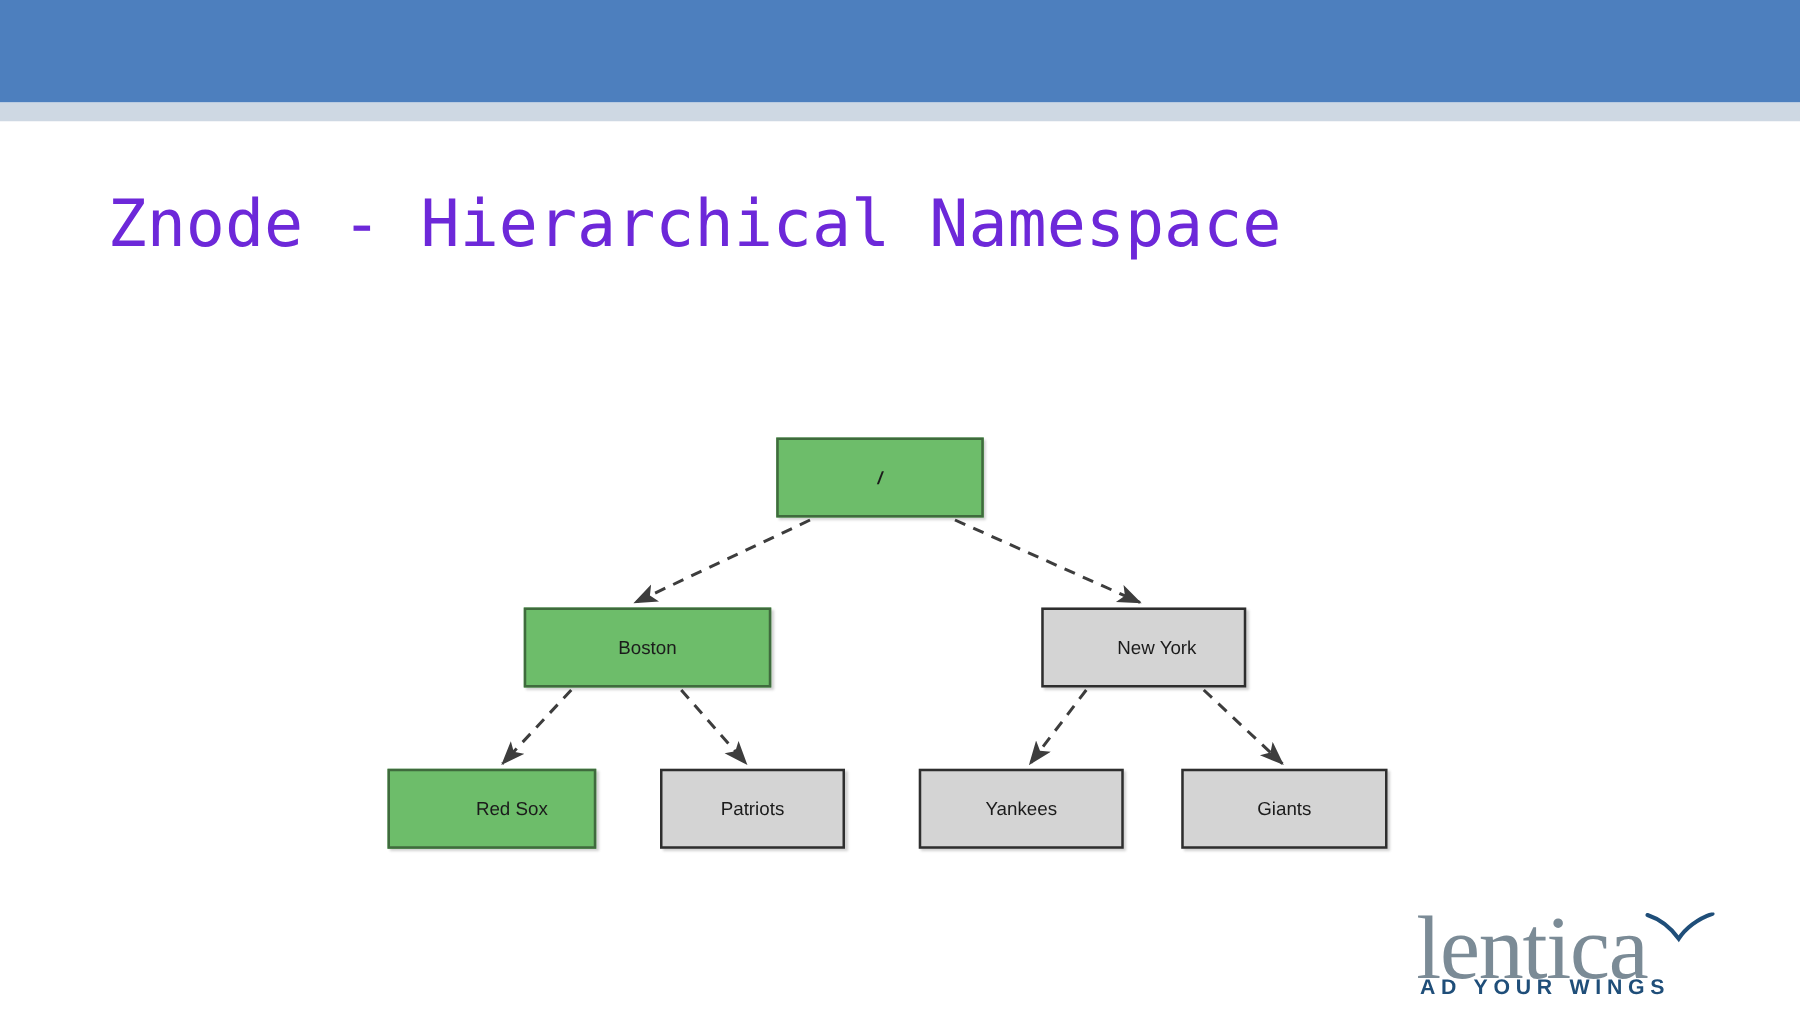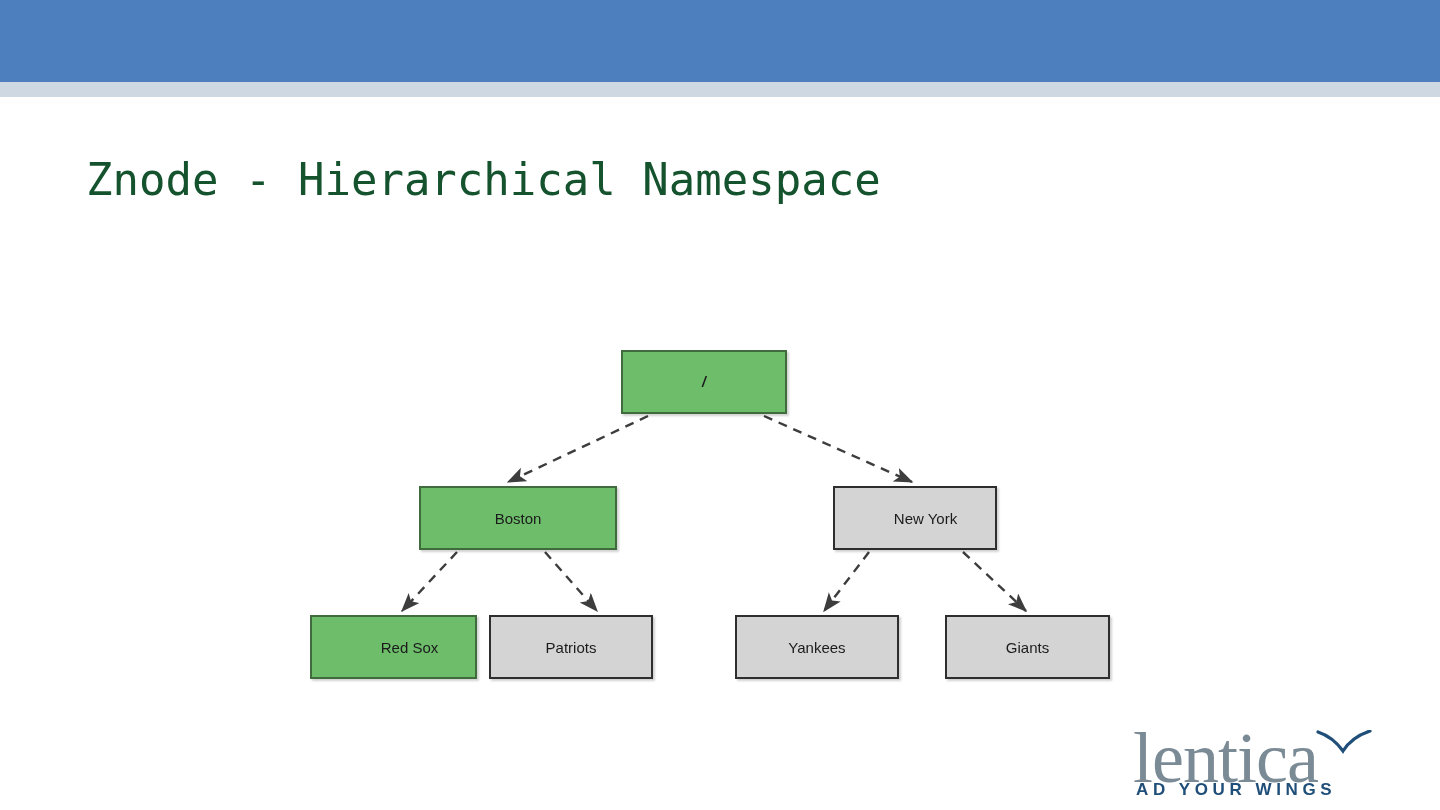--- a/index.html
+++ b/index.html
@@ -38,24 +38,24 @@
     background: #ced8e3;
   }
 
   
   #slide-title {
     position: absolute;
     left: 86px;
     top: 148px;
     width: 1200px;
     font-family: "DejaVu Sans Mono", "Liberation Mono", monospace;
-    font-size: 44px;
+    font-size: 52px;
     line-height: 64px;
     font-weight: 400;
-    color: #14532d;
+    color: #6d28d9;
     letter-spacing: 0px;
     white-space: nowrap;
   }
 
   
   #diagram {
     position: absolute;
     left: 0;
     top: 0;
     width: 1440px;
@@ -176,21 +176,21 @@
     </div>
 
     <div class="node gray" style="left:833px; top:486px; width:164px; height:64px;padding-left:21px;">
       <span class="node-label">New York</span>
     </div>
 
     <div class="node green" style="left:310px; top:615px; width:167px; height:64px;padding-left:32px;">
       <span class="node-label">Red Sox</span>
     </div>
 
-    <div class="node gray" style="left:489px; top:615px; width:164px; height:64px;text-align:center;">
+    <div class="node gray" style="left:528px; top:615px; width:148px; height:64px;text-align:center;">
       <span class="node-label">Patriots</span>
     </div>
 
     <div class="node gray" style="left:735px; top:615px; width:164px; height:64px;">
       <span class="node-label">Yankees</span>
     </div>
 
     <div class="node gray" style="left:945px; top:615px; width:165px; height:64px;align-items:center;">
       <span class="node-label">Giants</span>
     </div>

